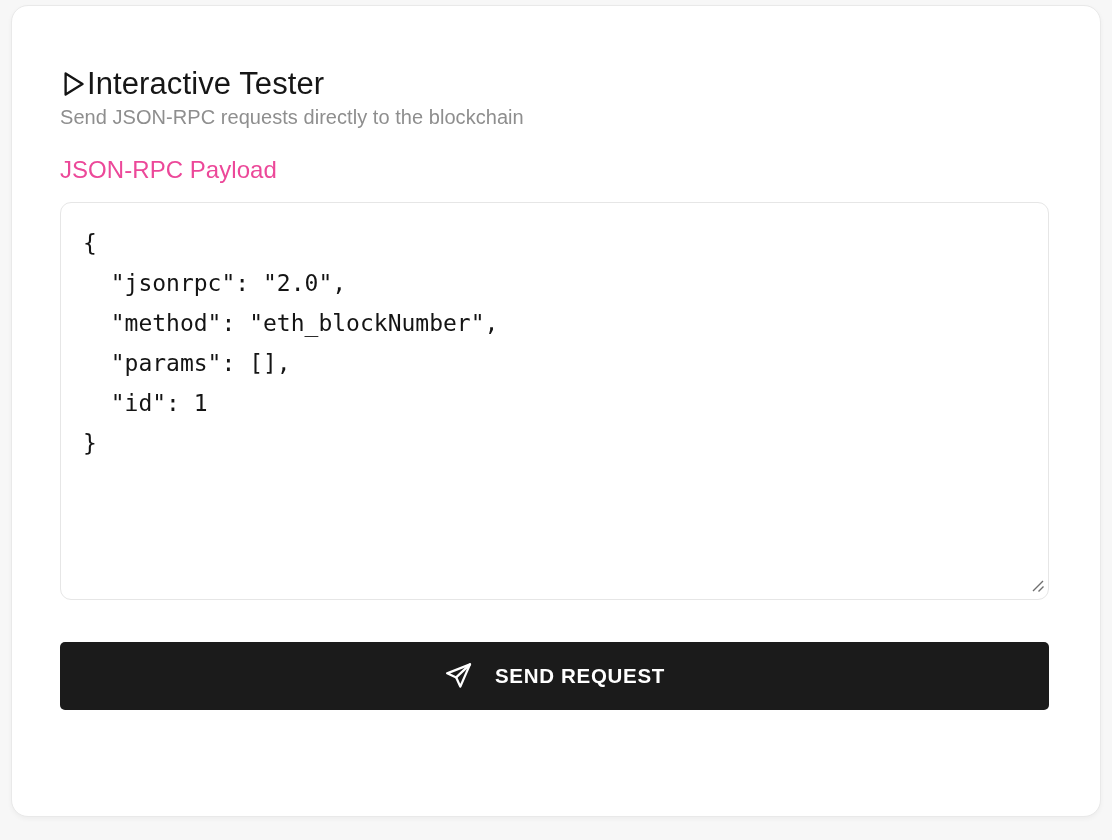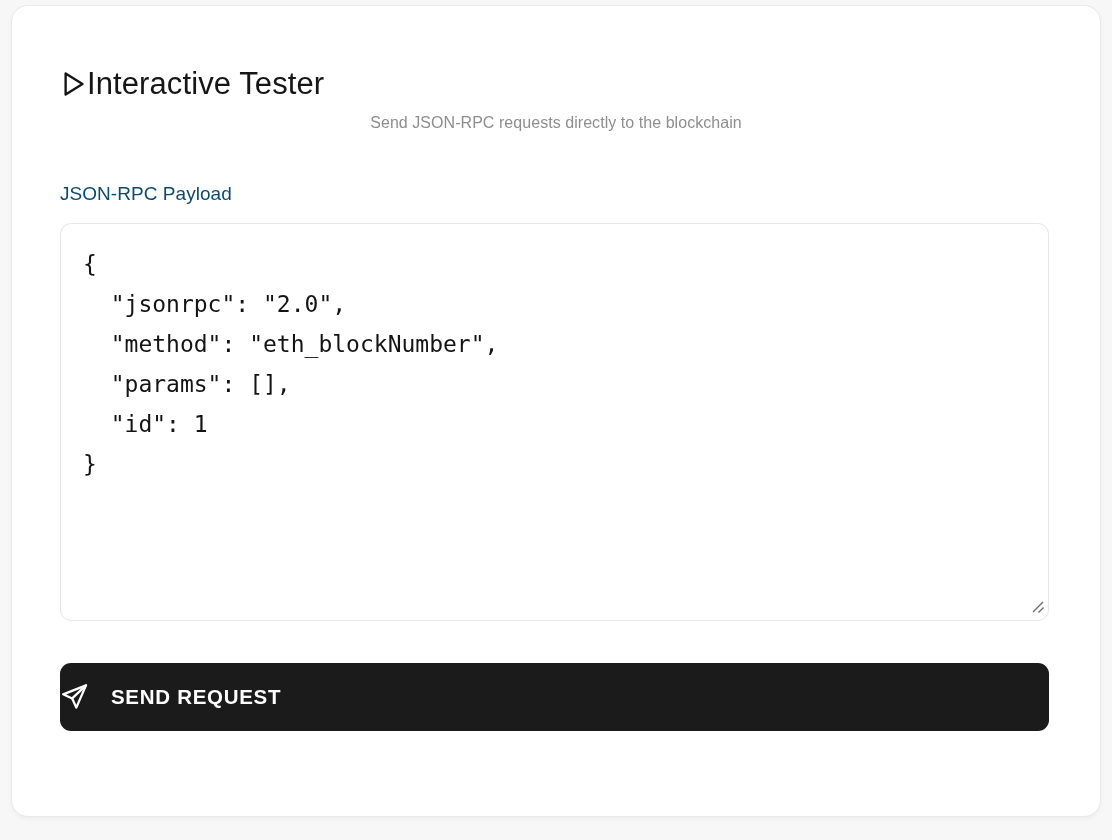--- a/index.html
+++ b/index.html
@@ -51,34 +51,33 @@
   .title-text {
     font-size: 31px;
     font-weight: 500;
     color: #161616;
     letter-spacing: 0.1px;
     line-height: 1;
     white-space: nowrap;
   }
 
   .subtitle {
-    margin-top: 8px;
-    font-size: 16px;
+    margin-top: 0;
+    font-size: 20px;
     color: #8e8e8e;
     line-height: 1.2;
     letter-spacing: 0.05px;
     white-space: nowrap;
-    text-align: center;
   }
 
   
   .field-label {
-    margin-top: 51px;
-    font-size: 19px;
-    color: #0c4a6e;
+    margin-top: 27px;
+    font-size: 24px;
+    color: #ec4899;
     line-height: 1.2;
     letter-spacing: 0.05px;
   }
 
   .textarea-wrap {
     position: relative;
     margin-top: 17px;
   }
   .payload-area {
     box-sizing: border-box;
@@ -108,25 +107,26 @@
     pointer-events: none;
   }
 
   
   .send-button {
     box-sizing: border-box;
     margin-top: 42px;
     width: 989px;
     height: 68px;
     border: none;
-    border-radius: 11px;
+    border-radius: 5px;
     background: #1b1b1b;
     color: #ffffff;
     display: flex;
     align-items: center;
+    justify-content: center;
     gap: 22px;
     cursor: pointer;
     padding: 0;
     font-family: "Liberation Sans", sans-serif;
   }
   .send-icon {
     width: 29px;
     height: 29px;
     display: block;
     flex: 0 0 auto;

